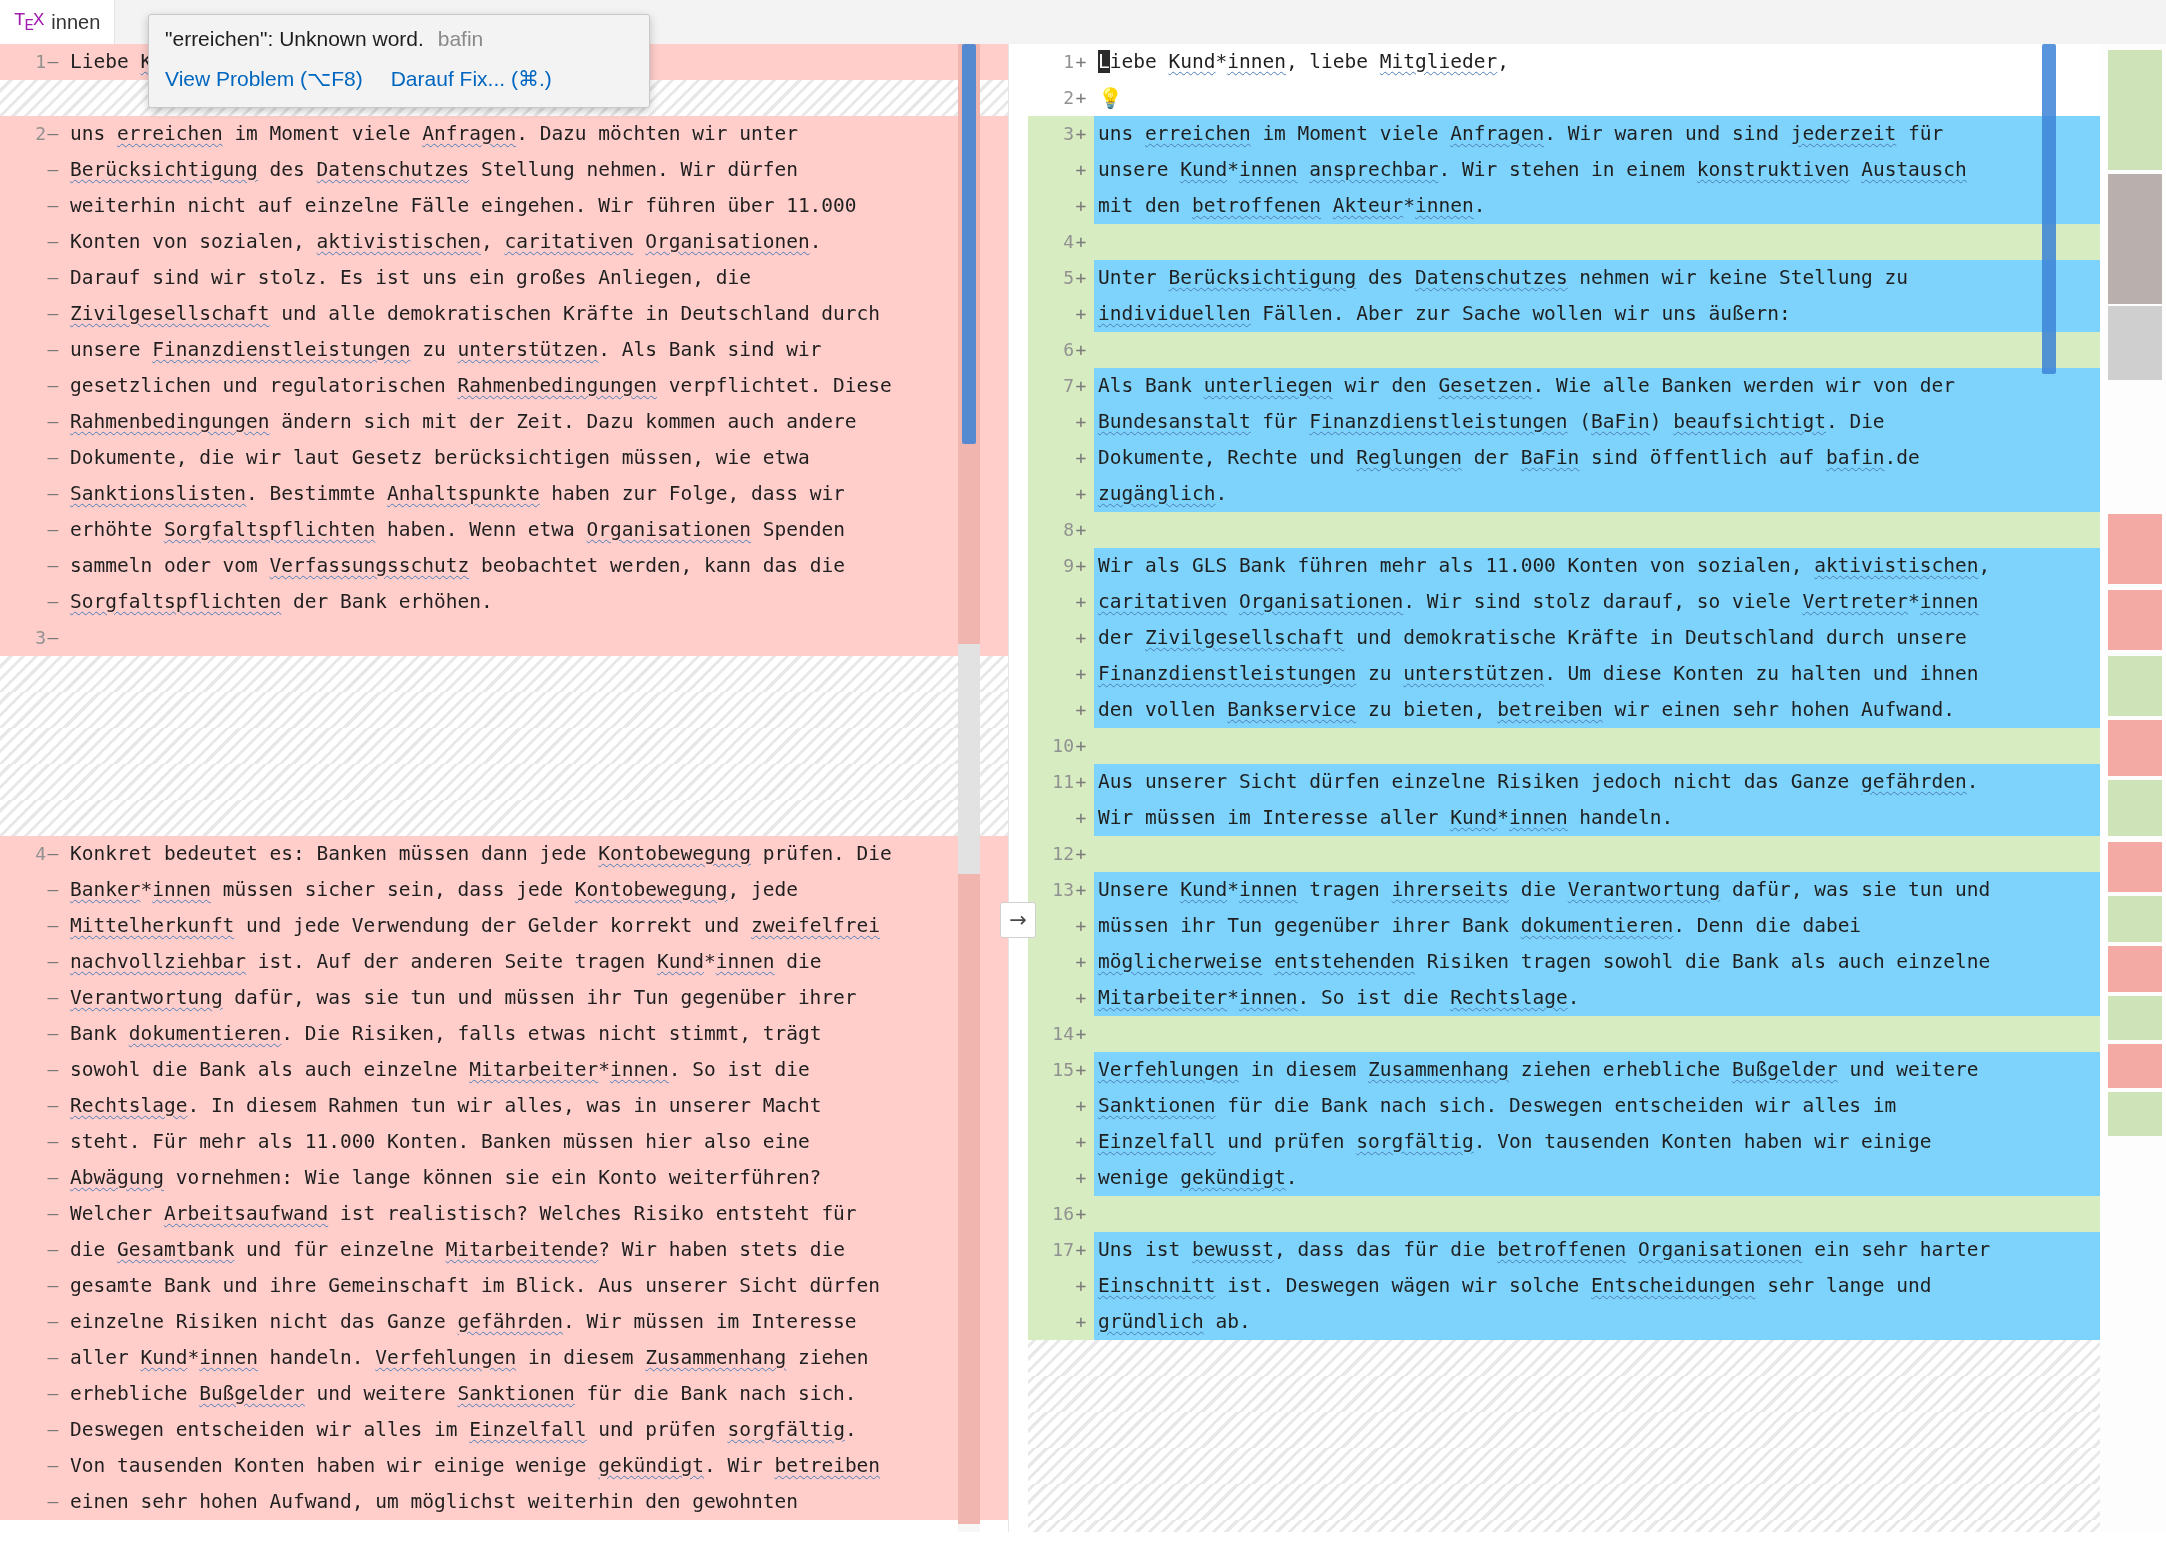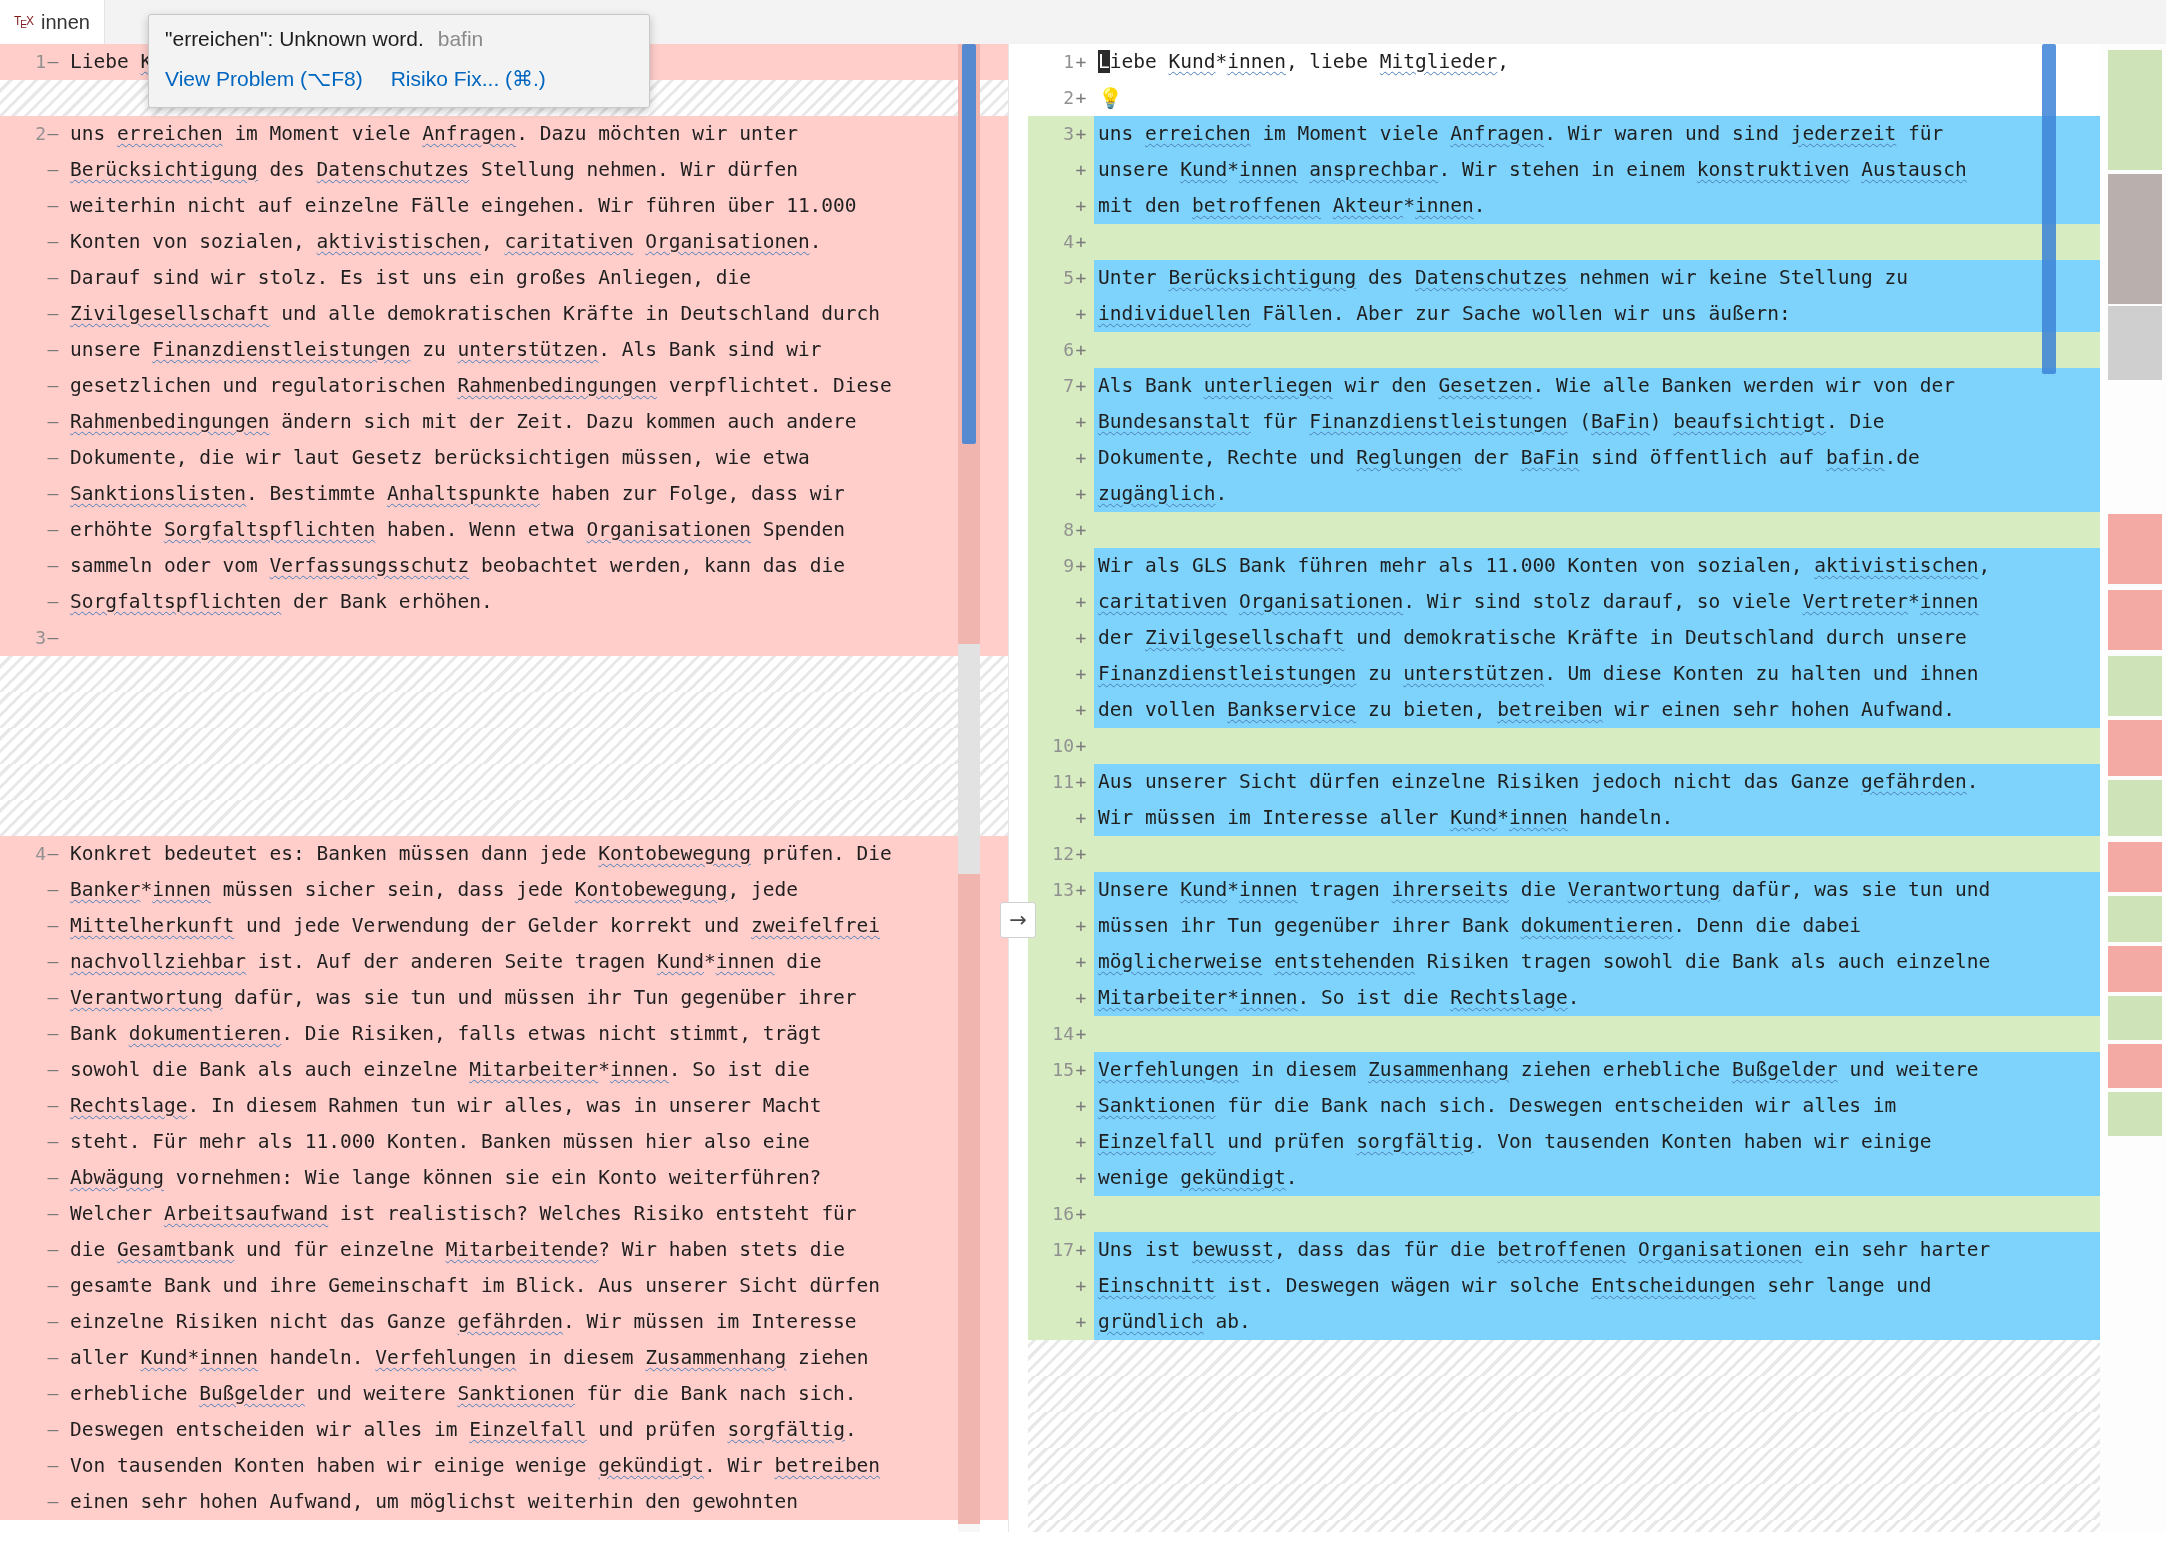--- a/index.html
+++ b/index.html
@@ -35,23 +35,23 @@
     height: 44px;
     padding: 0 14px;
     gap: 8px;
     background: #ffffff;
     border-right: 1px solid #e3e3e3;
     font-family: "Liberation Sans", sans-serif;
     font-size: 20px;
     color: #333333;
   }
   .tex-icon {
-    font-family: Liberation Sans, sans-serif;
-    font-size: 12px;
-    color: #7f1d1d;
+    font-family: Liberation Mono, monospace;
+    font-size: 19px;
+    color: #a21caf;
     letter-spacing: -1px;
   }
 
   
   .pane {
     position: absolute;
     top: 44px;
     height: 1500px;
     overflow: hidden;
     background: #ffffff;
@@ -276,18 +276,18 @@
 
   <div class="apply-arrow">→</div>
 
   <div class="hover-card">
     <div class="hover-msg">
       <span>"erreichen": Unknown word.</span>
       <span class="hover-src">bafin</span>
     </div>
     <div class="hover-actions">
       <span class="hover-link">View Problem (⌥F8)</span>
-      <span class="hover-link">Risiko Fix... (⌘.)</span>
+      <span class="hover-link">Darauf Fix... (⌘.)</span>
     </div>
   </div>
 
   <div class="statusbar"></div>
 </div>
 
 </body></html>

